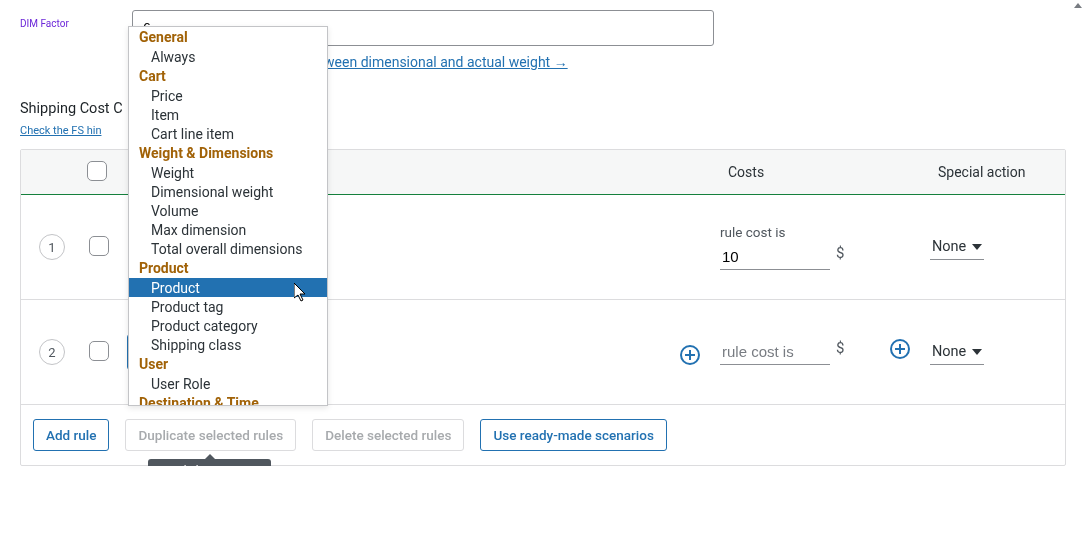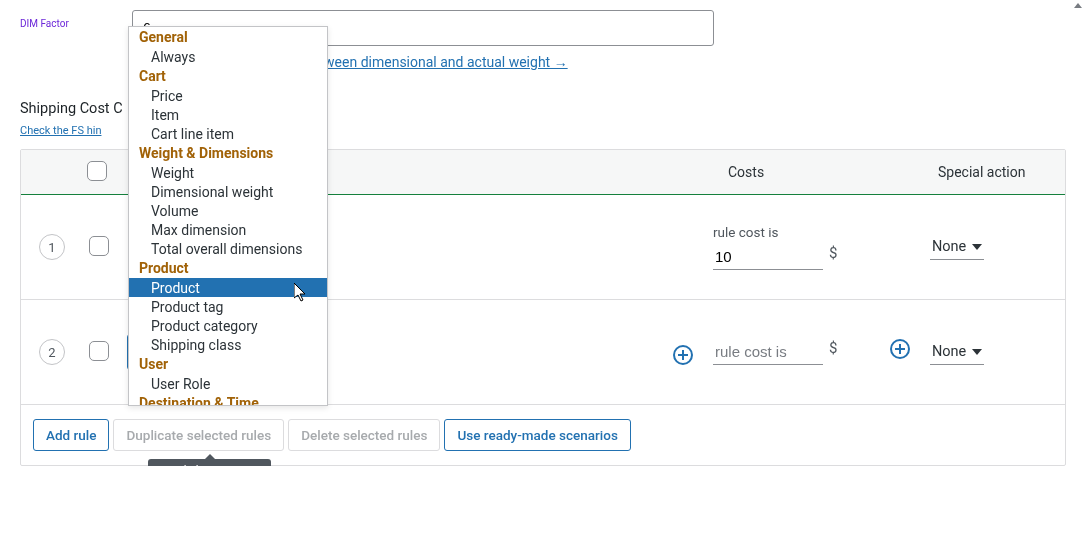--- a/index.html
+++ b/index.html
@@ -120,21 +120,21 @@
       align-items: center;
       justify-content: center;
       font-size: 13px;
       color: #50575e;
       margin-left: 18px;
     }
     
     .cell-check { width: 52px; text-align: center; padding-left: 4px;}
     .cell-conditions { flex: 1; display: flex; align-items: center; gap: 8px; padding-left: 4px; }
     .cell-costs { width: 210px; position: relative; }
-    .cell-action { width: 135px; margin-left: 7px; }
+    .cell-action { width: 135px; }
     
     .select-box {
       width: 158px;
       height: 36px;
       border: 1px solid #2271b1;
       border-radius: 3px;
       display: flex;
       align-items: center;
       justify-content: space-between;
       padding: 0 8px;
@@ -237,21 +237,21 @@
       top: -5px;
       left: 50%;
       transform: translateX(-50%);
       border-left: 5px solid transparent;
       border-right: 5px solid transparent;
       border-bottom: 5px solid #50575e;
     }
     
     .button-row {
       display: flex;
-      gap: 4px;
+      gap: 16px;
       padding: 14px 12px;
     }
     
     .btn {
       padding: 7px 12px;
       border: 1px solid;
       border-radius: 3px;
       font-size: 13.5px;
       font-weight: 500;
       background: #fff;

